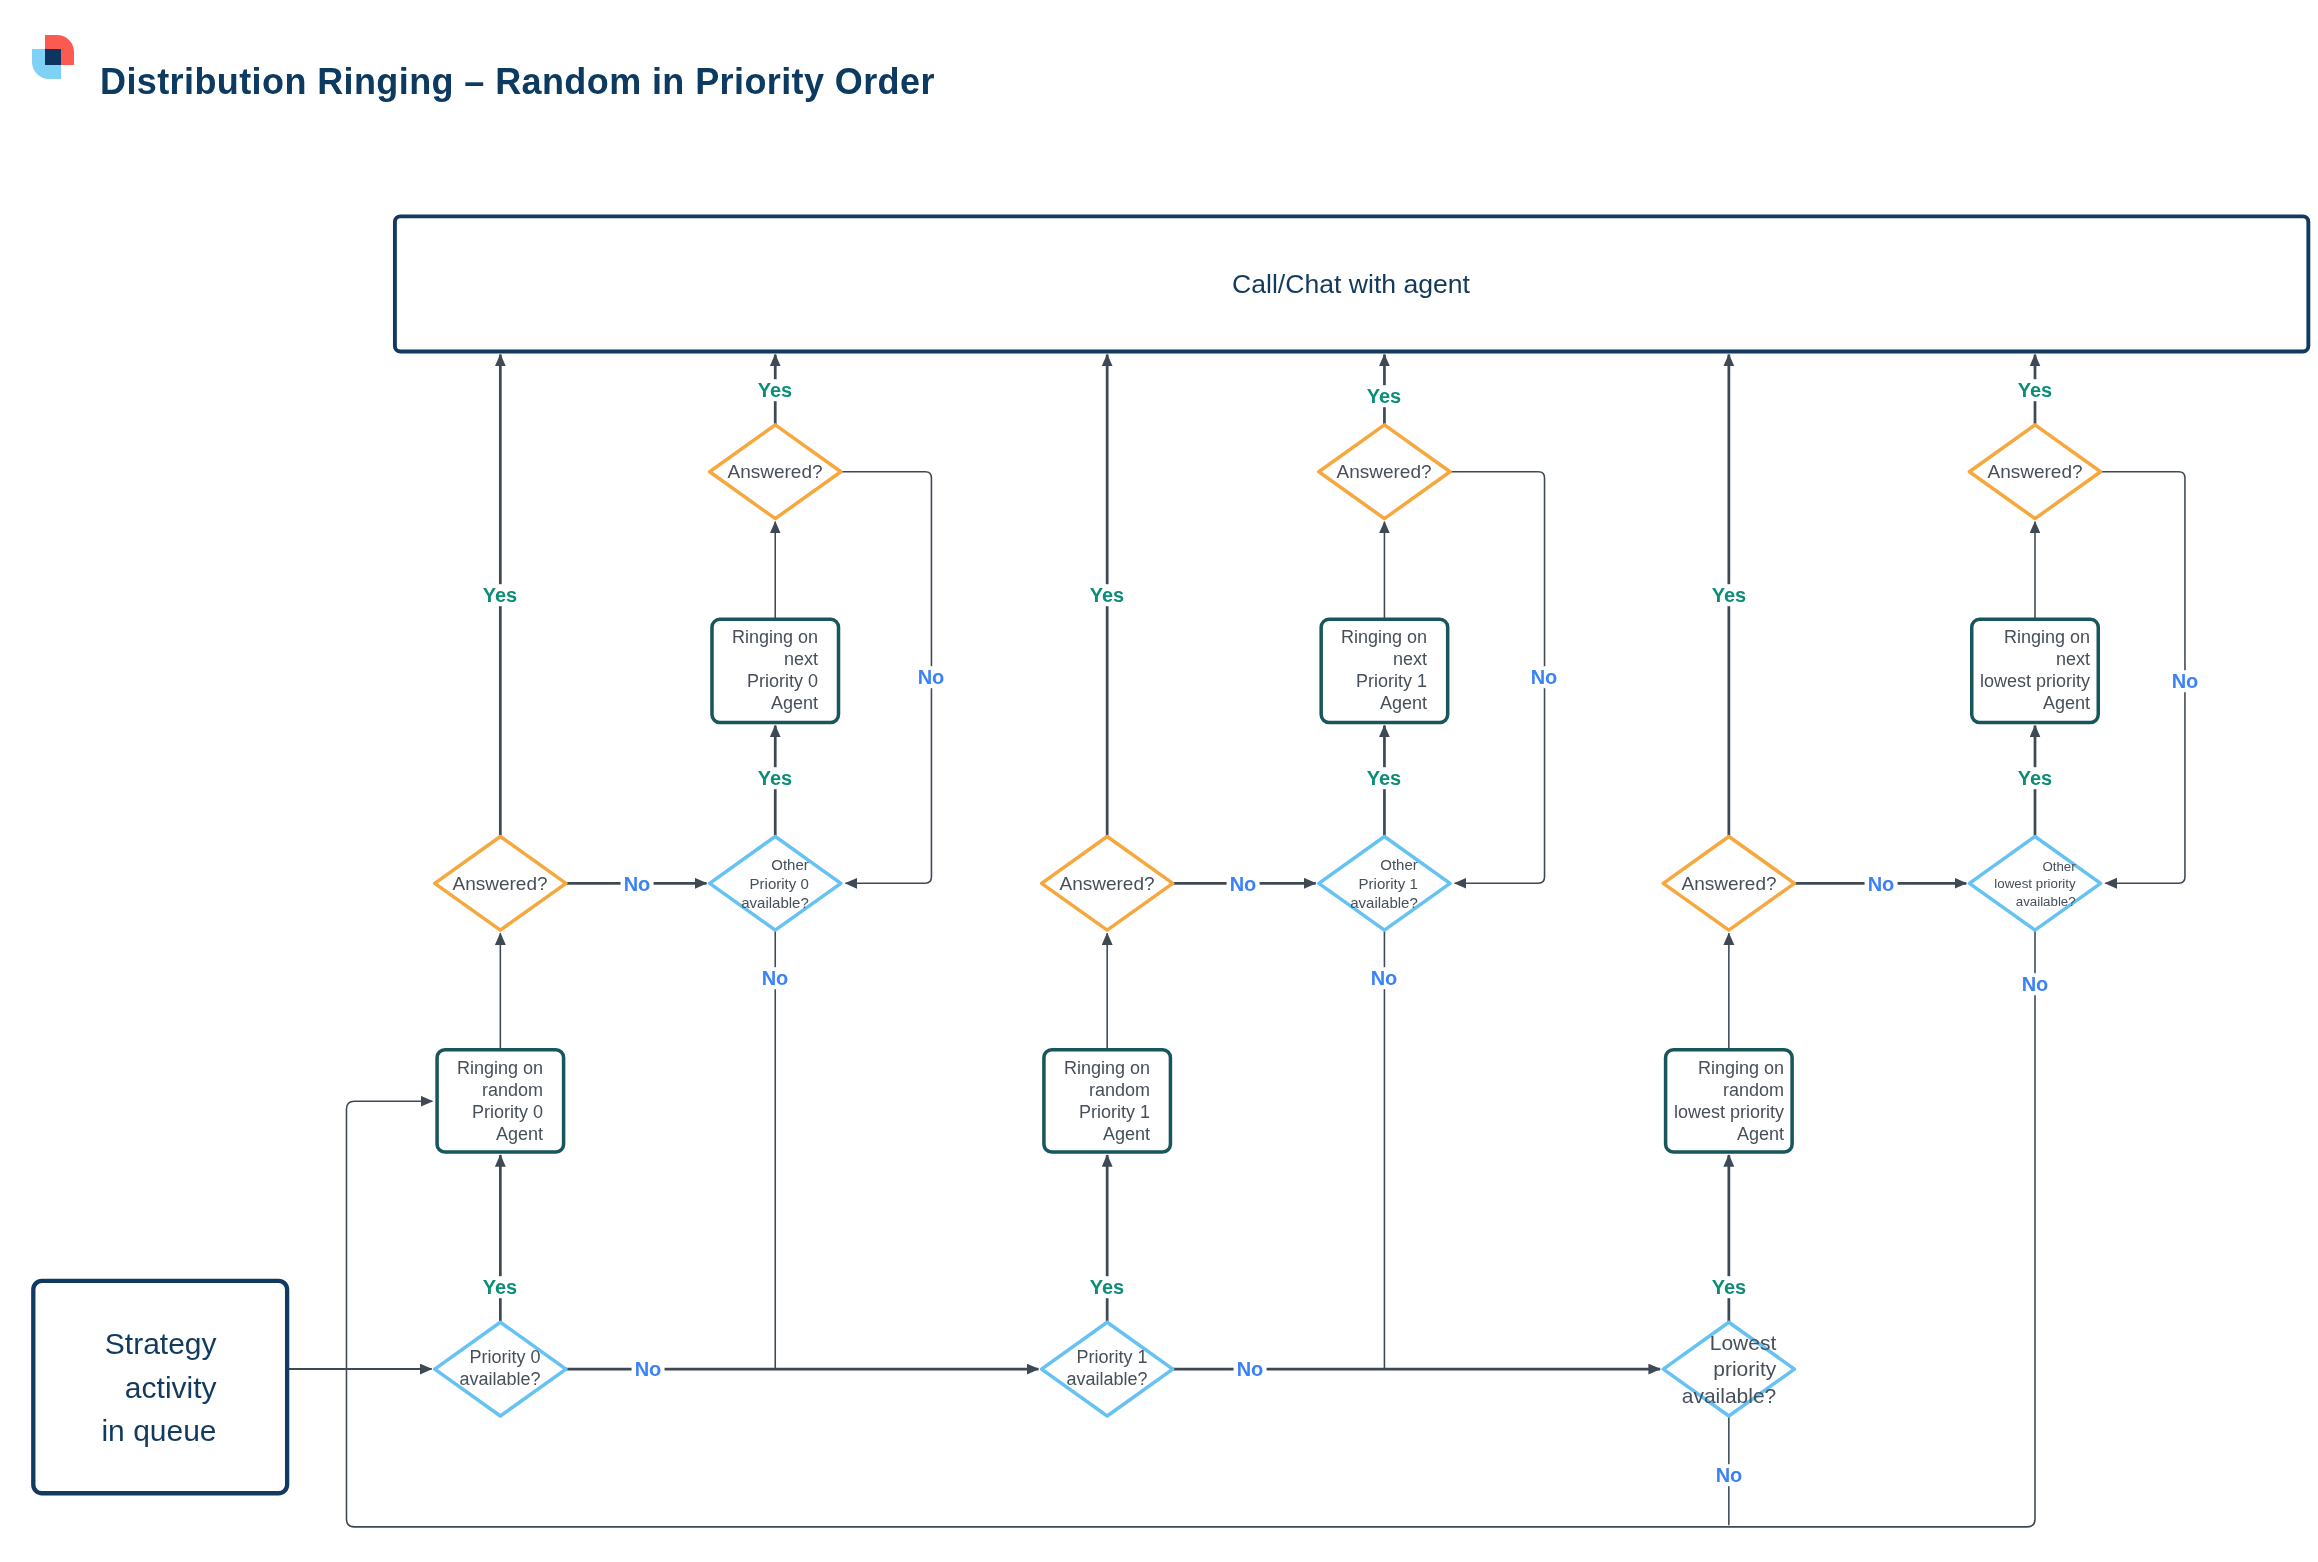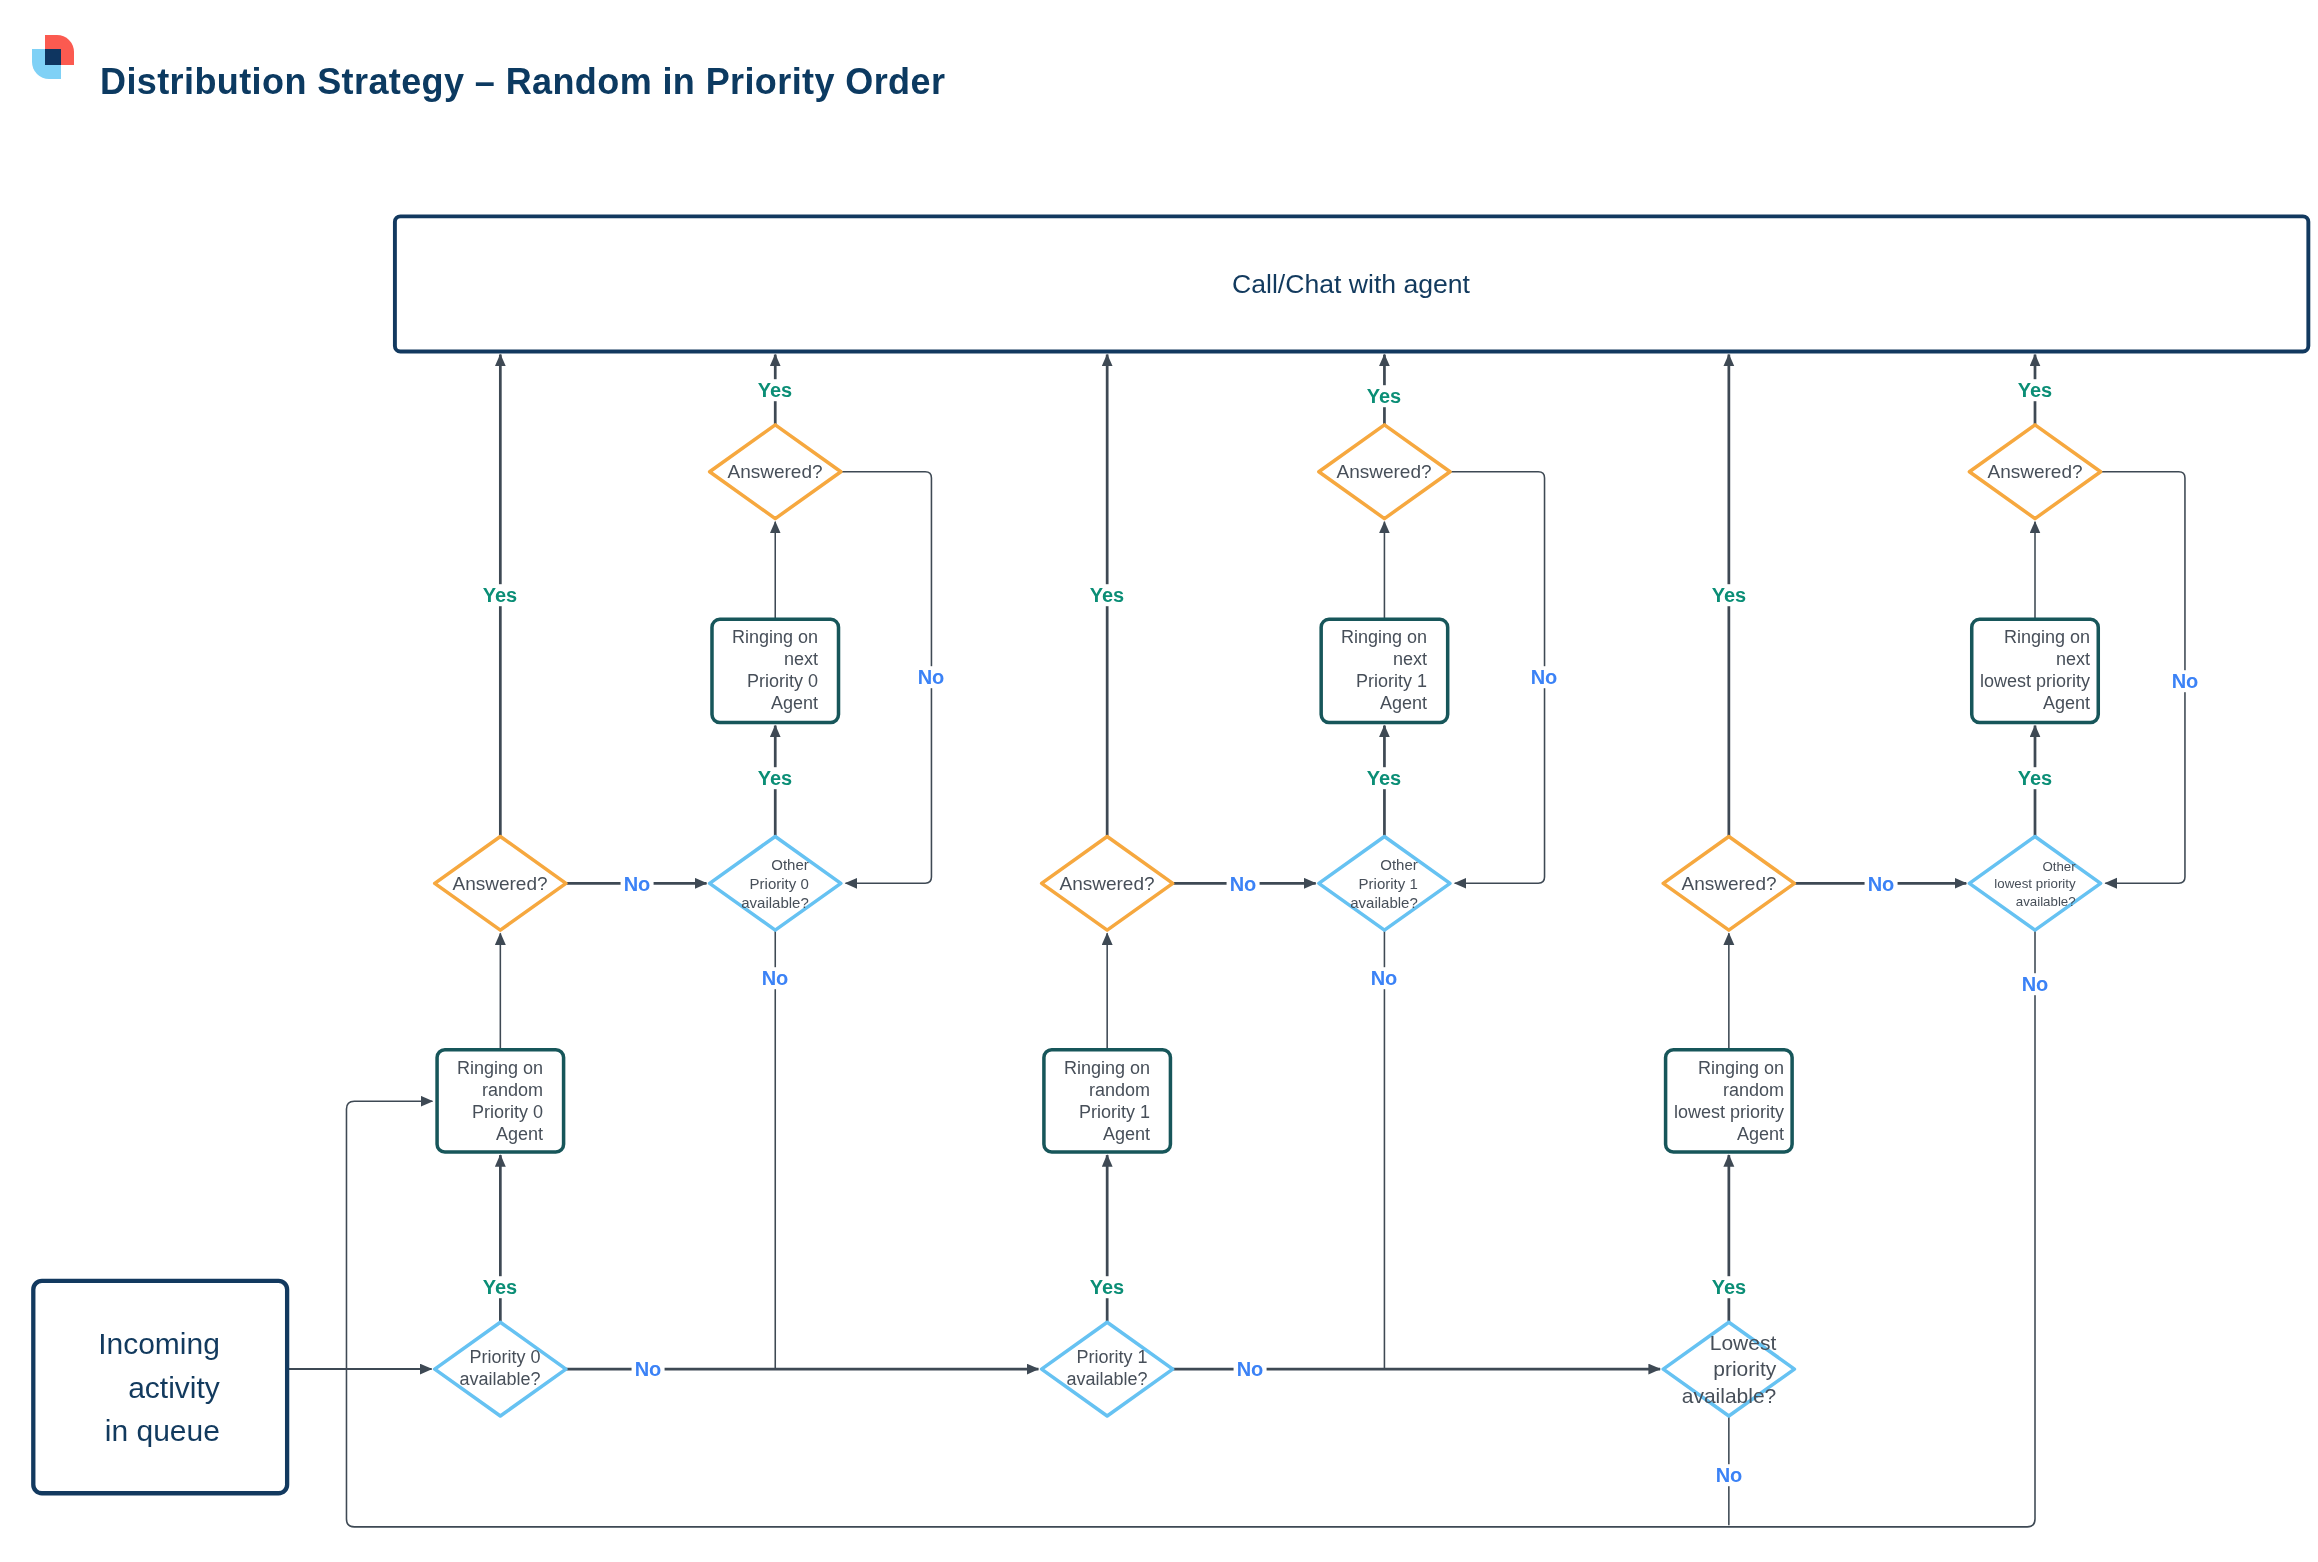--- a/index.html
+++ b/index.html
@@ -37,21 +37,21 @@
 <body>
 
 <div class="stage">
 
   <div class="logo">
     <div class="red"></div>
     <div class="blue"></div>
     <div class="navy"></div>
   </div>
 
-  <div class="title">Distribution Strategy – Random in Priority Order</div>
+  <div class="title">Distribution Ringing – Random in Priority Order</div>
 
   <svg width="2319" height="1562" viewBox="0 0 2968 2000">
     <defs>
       <marker id="arr" markerUnits="userSpaceOnUse" markerWidth="18" markerHeight="16" refX="15" refY="7" orient="auto">
         <path d="M0,0 L16,7 L0,14 Z" fill="#3e4954"></path>
       </marker>
     </defs>
 
     <g stroke="#3e4954" fill="none">
 
@@ -129,21 +129,21 @@
     <polygon points="992,1071 1076,1131 992,1191 908,1131" fill="#ffffff" stroke="#66c2f2" stroke-width="4.5" stroke-linejoin="round"></polygon>
     <polygon points="1772,1071 1856,1131 1772,1191 1688,1131" fill="#ffffff" stroke="#66c2f2" stroke-width="4.5" stroke-linejoin="round"></polygon>
     <polygon points="2605,1071 2689,1131 2605,1191 2521,1131" fill="#ffffff" stroke="#66c2f2" stroke-width="4.5" stroke-linejoin="round"></polygon>
 
     <polygon points="992,544 1076,604 992,664 908,604" fill="#ffffff" stroke="#f6a83f" stroke-width="4.5" stroke-linejoin="round"></polygon>
     <polygon points="1772,544 1856,604 1772,664 1688,604" fill="#ffffff" stroke="#f6a83f" stroke-width="4.5" stroke-linejoin="round"></polygon>
     <polygon points="2605,544 2689,604 2605,664 2521,604" fill="#ffffff" stroke="#f6a83f" stroke-width="4.5" stroke-linejoin="round"></polygon>
   </svg>
 
   <div class="ntext navytext callchat" style="left:1351px;top:284px;">Call/Chat with agent</div>
-  <div class="ntext navytext incoming" style="left:159px;top:1387px;">Incoming
+  <div class="ntext navytext incoming" style="left:159px;top:1387px;">Strategy
 activity
 in queue</div>
 
   <div class="ntext avail" style="left:500px;top:1369px;">Priority 0
 available?</div>
   <div class="ntext boxtext" style="left:500px;top:1102px;">Ringing on
 random
 Priority 0
 Agent</div>
   <div class="ntext answered" style="left:500px;top:884px;">Answered?</div>

